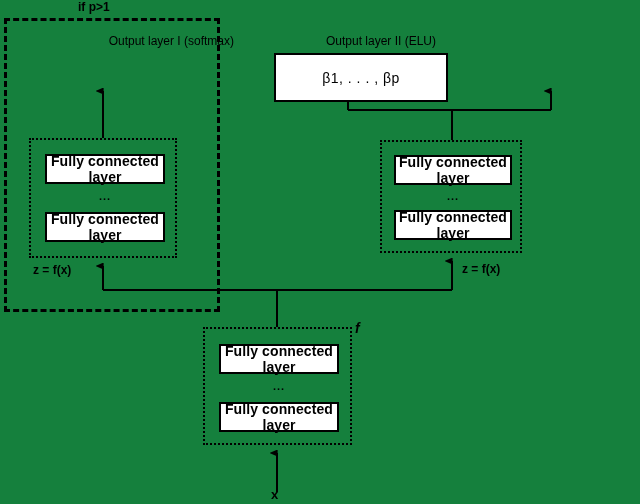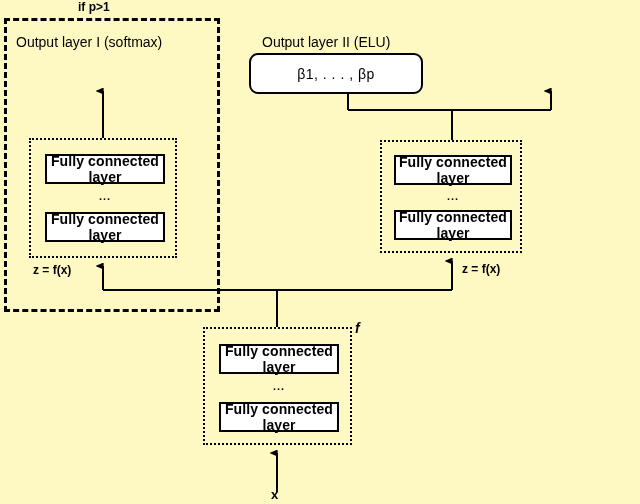--- a/index.html
+++ b/index.html
@@ -8,21 +8,21 @@
     background: #ffffff;
   }
   body {
     font-family: "Liberation Sans", sans-serif;
     color: #000000;
   }
   #canvas {
     position: relative;
     width: 640px;
     height: 504px;
-    background: #fef9c3;
+    background: #15803d;
     overflow: hidden;
   }
 
   
   .abs { position: absolute; box-sizing: border-box; }
 
   
   .solid-box {
     border: 2px solid #000;
     background: #fff;
@@ -46,22 +46,22 @@
     border: 3px dashed #000;
     background: transparent;
   }
   .dotted-group {
     border: 2px dotted #000;
     background: transparent;
   }
 
   
   .caption {
-    font-size: 14px;
-    text-align: left;
+    font-size: 12px;
+    text-align: right;
     white-space: nowrap;
   }
   .cond-label {
     font-size: 12px;
     font-weight: bold;
     white-space: nowrap;
   }
   .zlabel {
     font-size: 12px;
     font-weight: bold;
@@ -123,21 +123,21 @@
     <line x1="551" y1="110" x2="551" y2="91" stroke="#000" stroke-width="2" marker-end="url(#arrowhead)"></line>
   </svg>
 
   <div class="abs cond-label" style="left:78px; top:0px;">if p&gt;1</div>
 
   <div class="abs dashed-outer" style="left:4px; top:18px; width:216px; height:294px;"></div>
 
   <div class="abs caption" style="left:16px; top:34px; width:218px;">Output layer I (softmax)</div>
 
   <div class="abs caption" style="left:262px; top:34px; width:174px;">Output layer II (ELU)</div>
-  <div class="abs solid-box out-box" style="left:249px; top:53px; width:174px; height:41px;border-radius:9px;">β1, . . . , βp</div>
+  <div class="abs solid-box out-box" style="left:274px; top:53px; width:174px; height:49px;">β1, . . . , βp</div>
 
 
   <div class="abs dotted-group" style="left:29px; top:138px; width:148px; height:120px;">
     <div class="abs solid-box fc-box" style="left:14px; top:14px; width:120px; height:30px;">Fully connected layer</div>
     <div class="abs ellipsis" style="left:14px; top:50px; width:120px;">...</div>
     <div class="abs solid-box fc-box" style="left:14px; top:72px; width:120px; height:30px;">Fully connected layer</div>
   </div>
   <div class="abs zlabel" style="left:33px; top:263px;">z = f(x)</div>
 
   <div class="abs dotted-group" style="left:380px; top:140px; width:142px; height:113px;">

